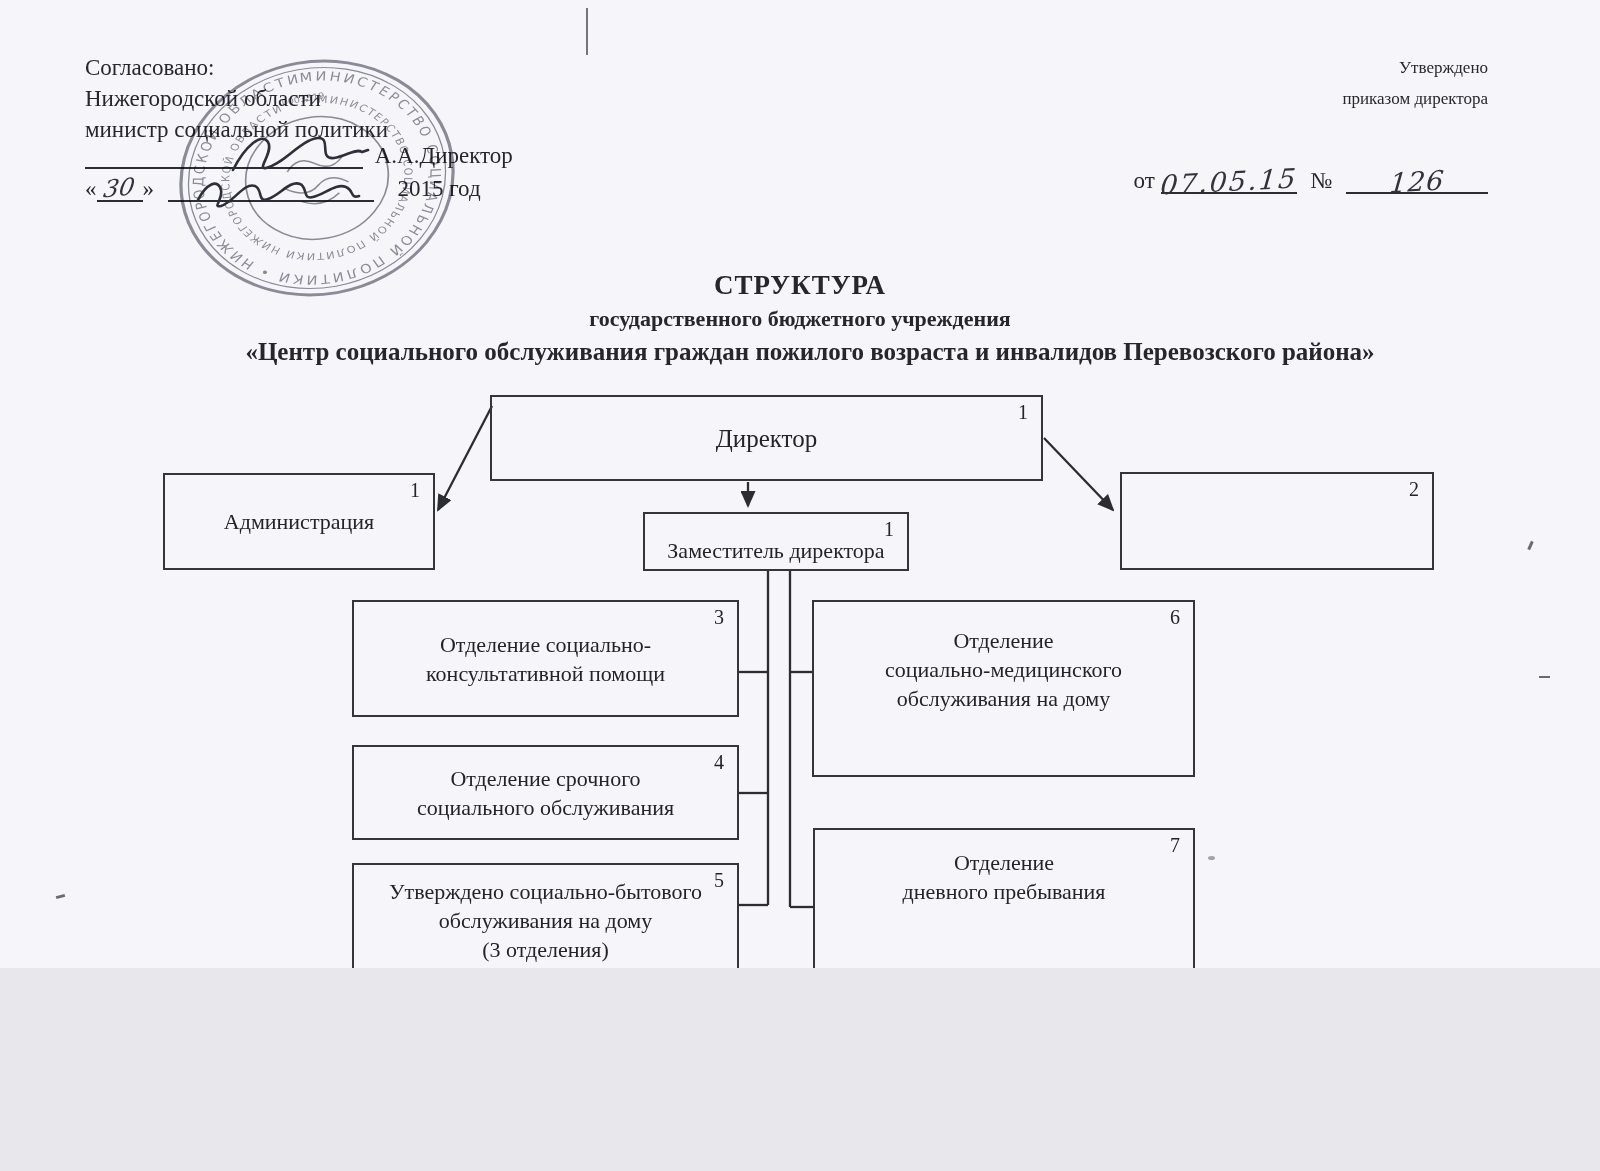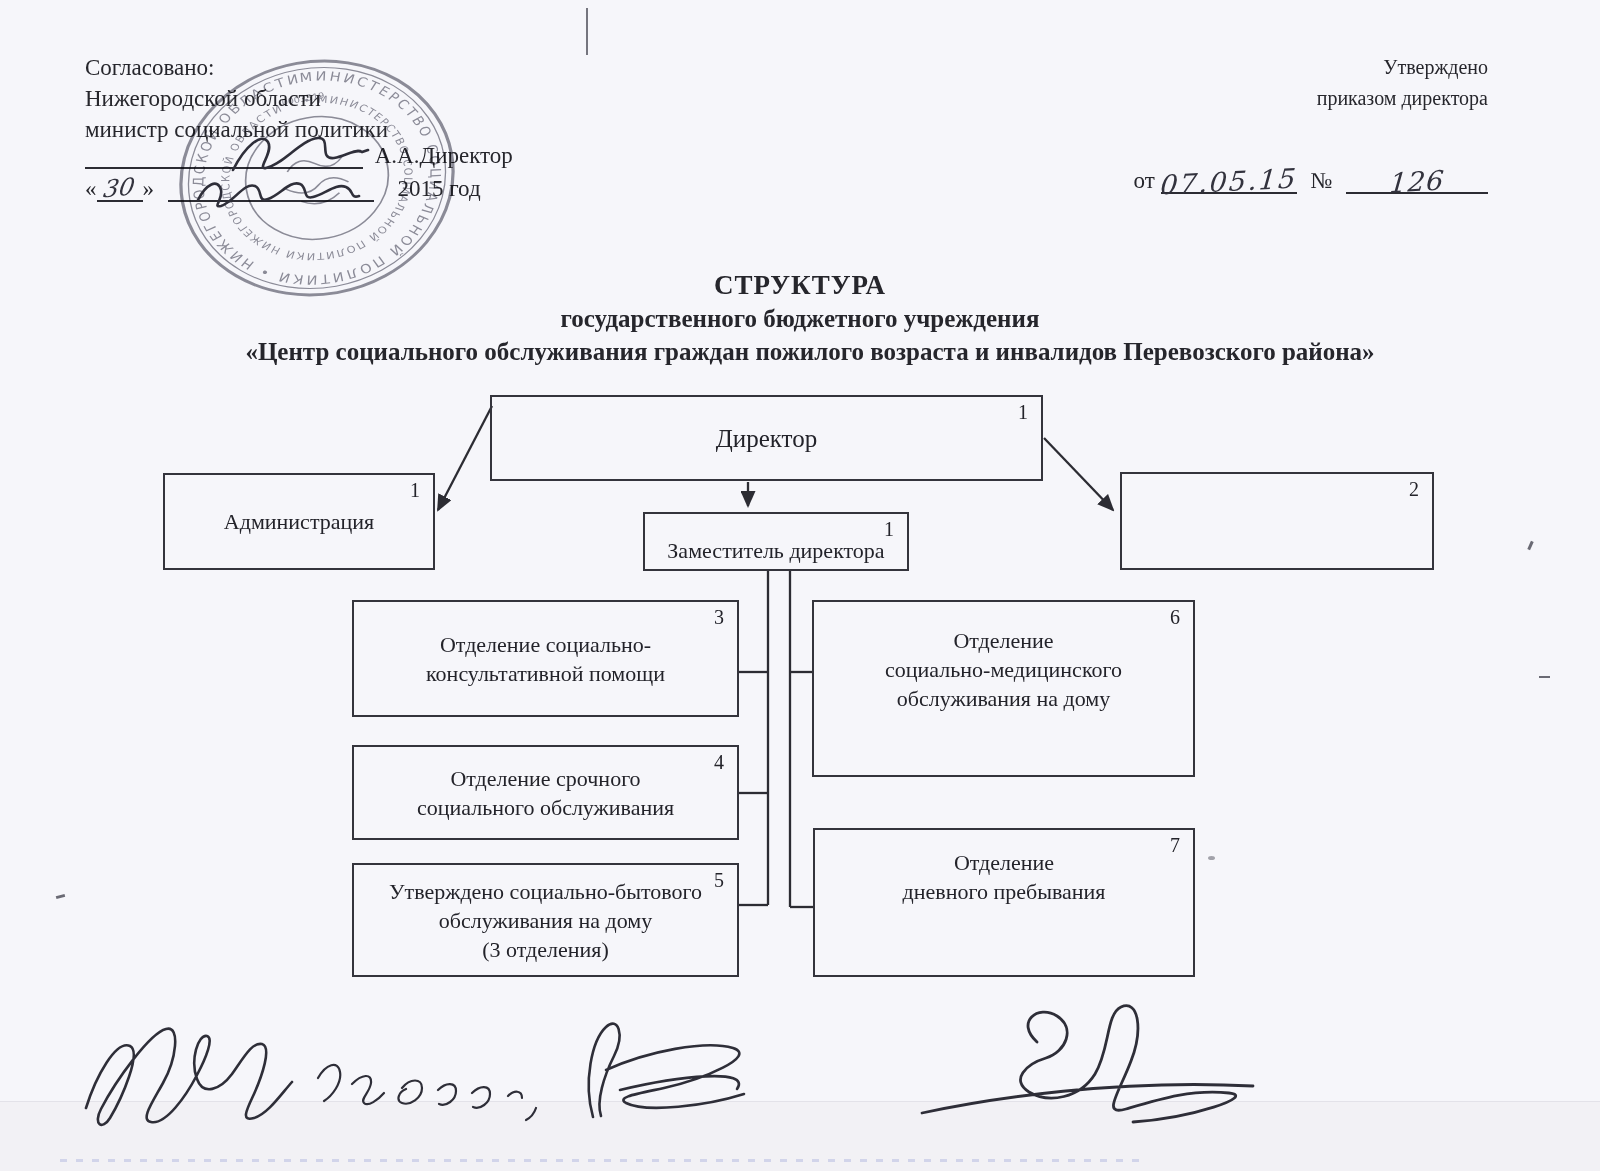--- a/index.html
+++ b/index.html
@@ -1,42 +1,42 @@
 <!DOCTYPE html>
 <html><head>
 <meta charset="utf-8">
 <style>
   html,body{margin:0;padding:0;background:#e8e8ec;}
   .page{
     position:relative;
-    width:1600px;height:1171px;
+    width:1600px;height:968px;
     background:#f6f6fa;
     overflow:hidden;
     font-family:"Liberation Serif", serif;
     color:#26262c;
   }
   
   .approve-left{position:absolute;left:85px;top:52px;font-size:23px;line-height:31px;width:520px;}
-  .approve-right{position:absolute;right:112px;top:52px;font-size:20px;line-height:31px;text-align:right;width:560px;}
+  .approve-right{position:absolute;right:112px;top:52px;font-size:17px;line-height:31px;text-align:right;width:560px;}
   .sig-row{position:absolute;left:85px;top:141px;font-size:23px;white-space:nowrap;}
   .date-row{position:absolute;left:85px;top:174px;font-size:23px;white-space:nowrap;}
   .order-row{position:absolute;right:112px;top:166px;font-size:23px;white-space:nowrap;text-align:left;}
   .uline{display:inline-block;border-bottom:2px solid #2c2c33;height:26px;vertical-align:bottom;text-align:center;}
   .hand{
     font-family:"DejaVu Serif", serif;
     font-style:italic;color:#33333e;
     display:inline-block;transform:skewX(-8deg) rotate(-3deg);
   }
   .hand-30{font-size:24px;transform:skewX(-14deg) rotate(-6deg);}
   .hand-date{font-size:27px;letter-spacing:2px;}
   .hand-num{font-size:27px;letter-spacing:1px;}
   
   .title{position:absolute;left:0;right:0;top:268px;text-align:center;font-weight:bold;}
   .title .t1{font-size:27px;letter-spacing:1px;line-height:34px;}
-  .title .t2{font-size:25px;line-height:33px;}
+  .title .t2{font-size:22px;line-height:33px;}
   .title .t3{font-size:25px;line-height:34px;padding-left:20px;}
   
   .node{
     position:absolute;box-sizing:border-box;
     border:2px solid #34343c;
     display:flex;align-items:center;justify-content:center;
     text-align:center;font-size:22px;line-height:29px;color:#23232a;
     background:transparent;
   }
   .node .num{position:absolute;top:3px;right:13px;font-size:20px;line-height:24px;}

